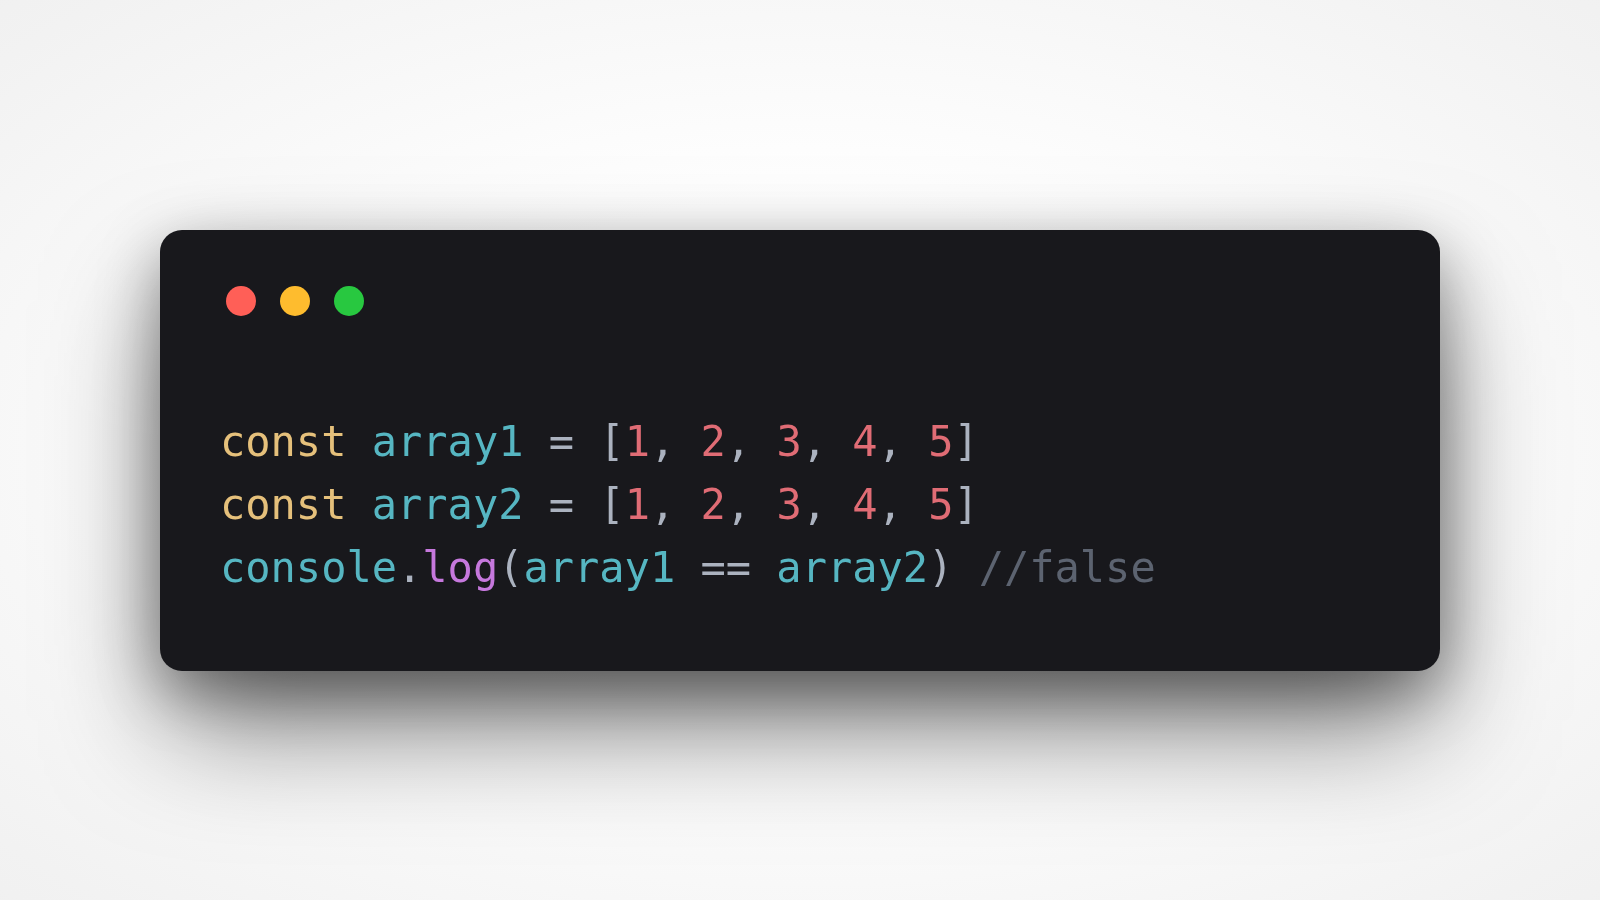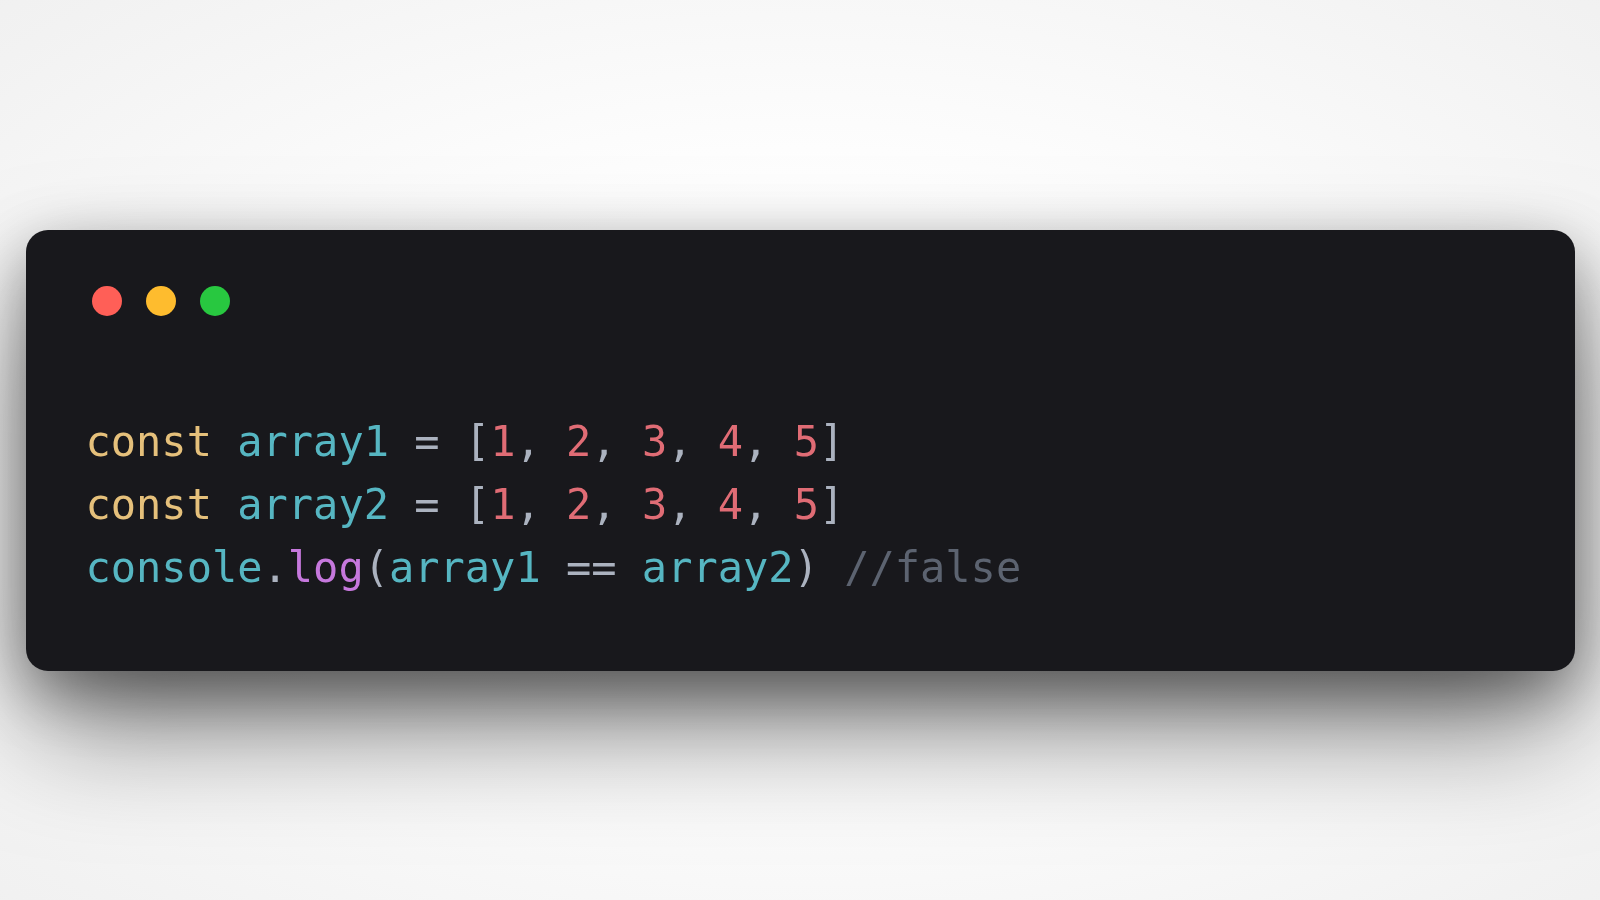--- a/index.html
+++ b/index.html
@@ -5,21 +5,21 @@
   * { margin: 0; padding: 0; box-sizing: border-box; }
   html, body { width: 1600px; height: 900px; }
   body {
     background: radial-gradient(ellipse 110% 110% at 50% 50%, #ffffff 0%, #ffffff 25%, #f2f2f2 60%, #e6e6e6 100%);
     display: flex;
     align-items: center;
     justify-content: center;
     font-family: ui-monospace, "SF Mono", Menlo, Consolas, "Liberation Mono", monospace;
   }
   .window {
-    width: 1549px;
+    width: 1280px;
     background: #18181c;
     border-radius: 22px;
     box-shadow: 0 60px 120px -10px rgba(0,0,0,0.55), 0 20px 60px rgba(0,0,0,0.35);
     padding: 56px 60px 72px 60px;
   }
   .traffic-lights {
     display: flex;
     gap: 24px;
     margin-bottom: 94px;
     padding-left: 6px;

